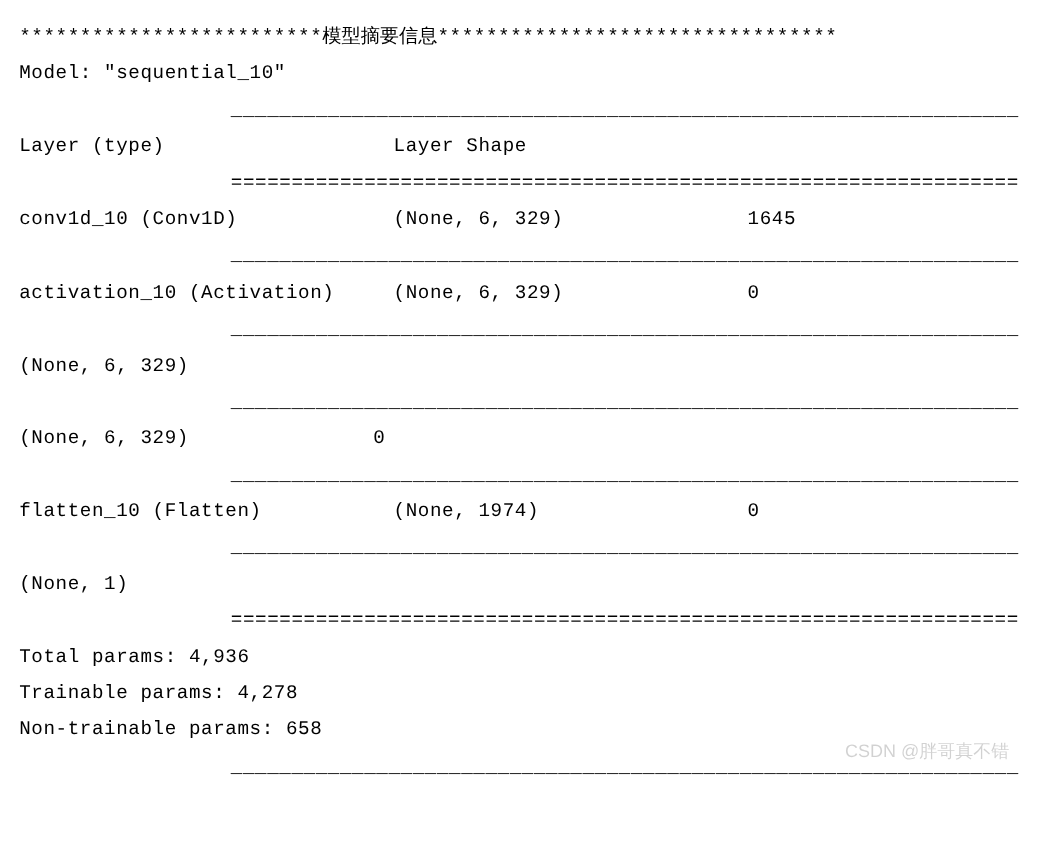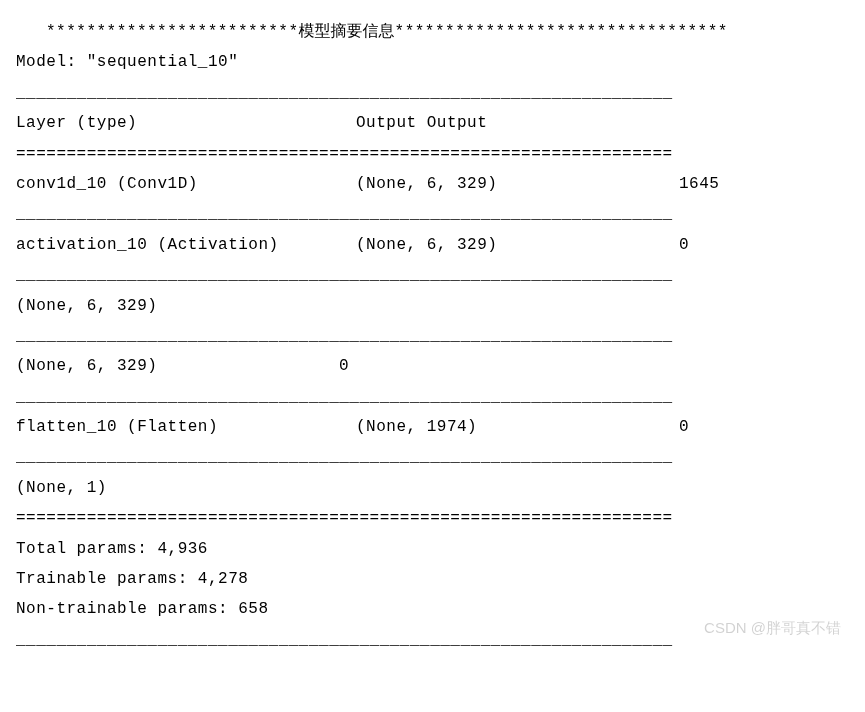--- a/index.html
+++ b/index.html
@@ -13,45 +13,44 @@
       width: 865px;
       box-sizing: border-box;
       position: relative;
       letter-spacing: 0.5px;
     }
     .line {
       white-space: pre;
     }
     .title-line {
       white-space: nowrap;
-      margin-left: 30px;
     }
     .cjk {
       font-family: "Microsoft YaHei", "SimSun", sans-serif;
       letter-spacing: 0;
     }
     .row {
       display: flex;
-      gap: 28px;
     }
     .col-layer {
       width: 312px;
       flex-shrink: 0;
     }
     .col-shape {
       width: 295px;
       flex-shrink: 0;
     }
     .col-param {
       flex: 1;
     }
     .sep {
       white-space: nowrap;
       overflow: hidden;
       width: 100%;
+      text-align: right;
     }
     .watermark {
       position: absolute;
       right: 24px;
       bottom: 29px;
       color: rgba(0,0,0,0.18);
       font-family: "Microsoft YaHei", sans-serif;
       font-size: 15px;
       letter-spacing: 0;
       pointer-events: none;
@@ -63,21 +62,21 @@
 <div class="title-line">
   <span>*************************</span><span class="cjk">模型摘要信息</span><span>*********************************</span>
 </div>
 
 <div class="line">Model: "sequential_10"</div>
 
 <div class="sep">_________________________________________________________________</div>
 
 <div class="row">
   <div class="col-layer">Layer (type)</div>
-  <div class="col-shape">Output Output</div>
+  <div class="col-shape">Layer Shape</div>
 </div>
 
 <div class="sep">=================================================================</div>
 
 <div id="layer-rows">
     <div class="row">
       <div class="col-layer">conv1d_10 (Conv1D)</div>
       <div class="col-shape">(None, 6, 329)</div>
       <div class="col-param">1645</div>
     </div>

